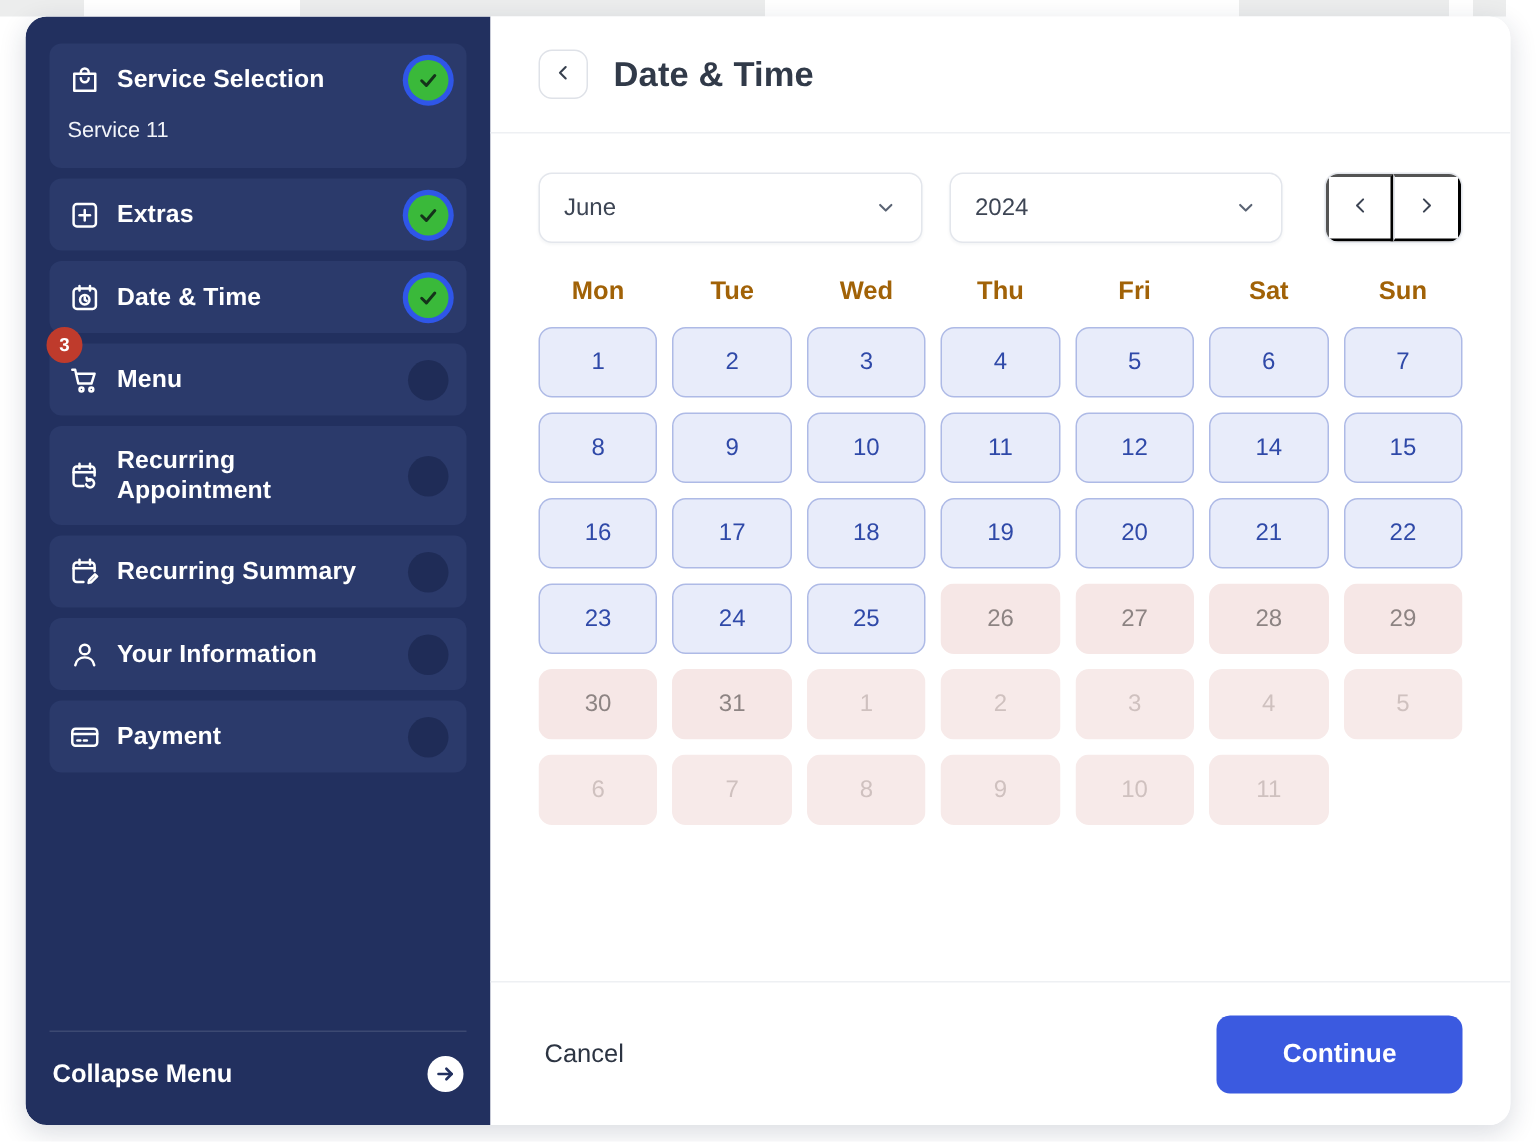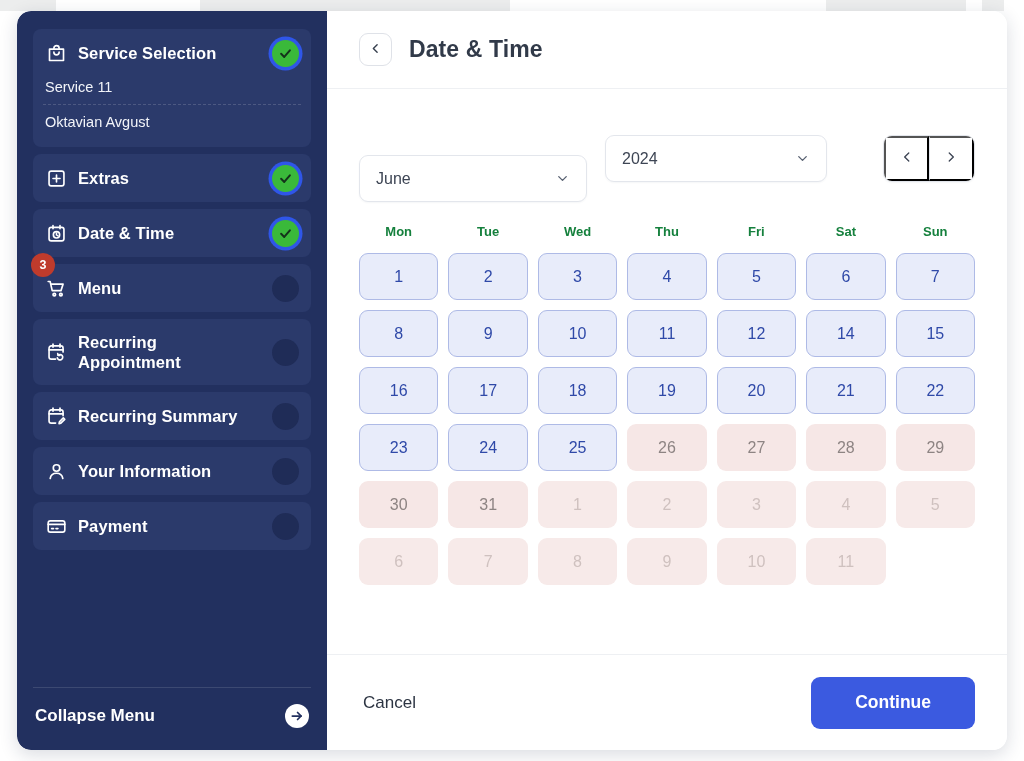--- a/index.html
+++ b/index.html
@@ -216,21 +216,21 @@
     position: relative;
     height: 47px;
     border: 1px solid #e3e6ec;
     border-radius: 9px;
     background: #ffffff;
     display: flex;
     align-items: center;
     padding: 0 16px;
     box-shadow: 0 1px 2px rgba(30,40,70,0.045);
   }
-  .select-box.month { width: 228px; margin-top: 40px; }
+  .select-box.month { width: 256px; }
   .select-box.year  { width: 222px; gap: 20px; }
   .select-value {
     flex: 1 1 auto;
     font-size: 16px;
     color: #3d4554;
   }
   .chev { color: #5b6474; display: flex; }
 
   .nav-arrows {
     margin-left: auto;
@@ -252,23 +252,23 @@
 
   
   .weekday-row {
     display: grid;
     grid-template-columns: repeat(7, 1fr);
     gap: 10px;
     margin-bottom: 14px;
   }
   .weekday {
     text-align: center;
-    font-size: 13px;
+    font-size: 17px;
     font-weight: bold;
-    color: #15803d;
+    color: #a16207;
   }
 
   .day-grid {
     display: grid;
     grid-template-columns: repeat(7, 1fr);
     gap: 10px 10px;
   }
 
   .day {
     height: 47px;
@@ -349,21 +349,20 @@
               </span>
               <span class="nav-label">Service Selection</span>
               <span class="status-dot done">
                 <svg width="15" height="15" viewBox="0 0 24 24" fill="none" stroke="currentColor" stroke-width="3.2" stroke-linecap="round" stroke-linejoin="round">
                   <polyline points="5 12.5 10 17.5 19 7"></polyline>
                 </svg>
               </span>
             </div>
             <div class="sub-list">
               <div class="sub-item">Service 11</div>
-              <div class="sub-item">Oktavian Avgust</div>
             </div>
           </div>
           <div class="nav-group">
             <div class="nav-row">
               <span class="nav-icon">
                 <svg width="21" height="21" viewBox="0 0 24 24" fill="none" stroke="currentColor" stroke-width="1.9" stroke-linecap="round" stroke-linejoin="round">
                   <rect x="3.5" y="3.5" width="17" height="17" rx="2.5"></rect>
                   <line x1="12" y1="8" x2="12" y2="16"></line>
                   <line x1="8" y1="12" x2="16" y2="12"></line>
                 </svg>

